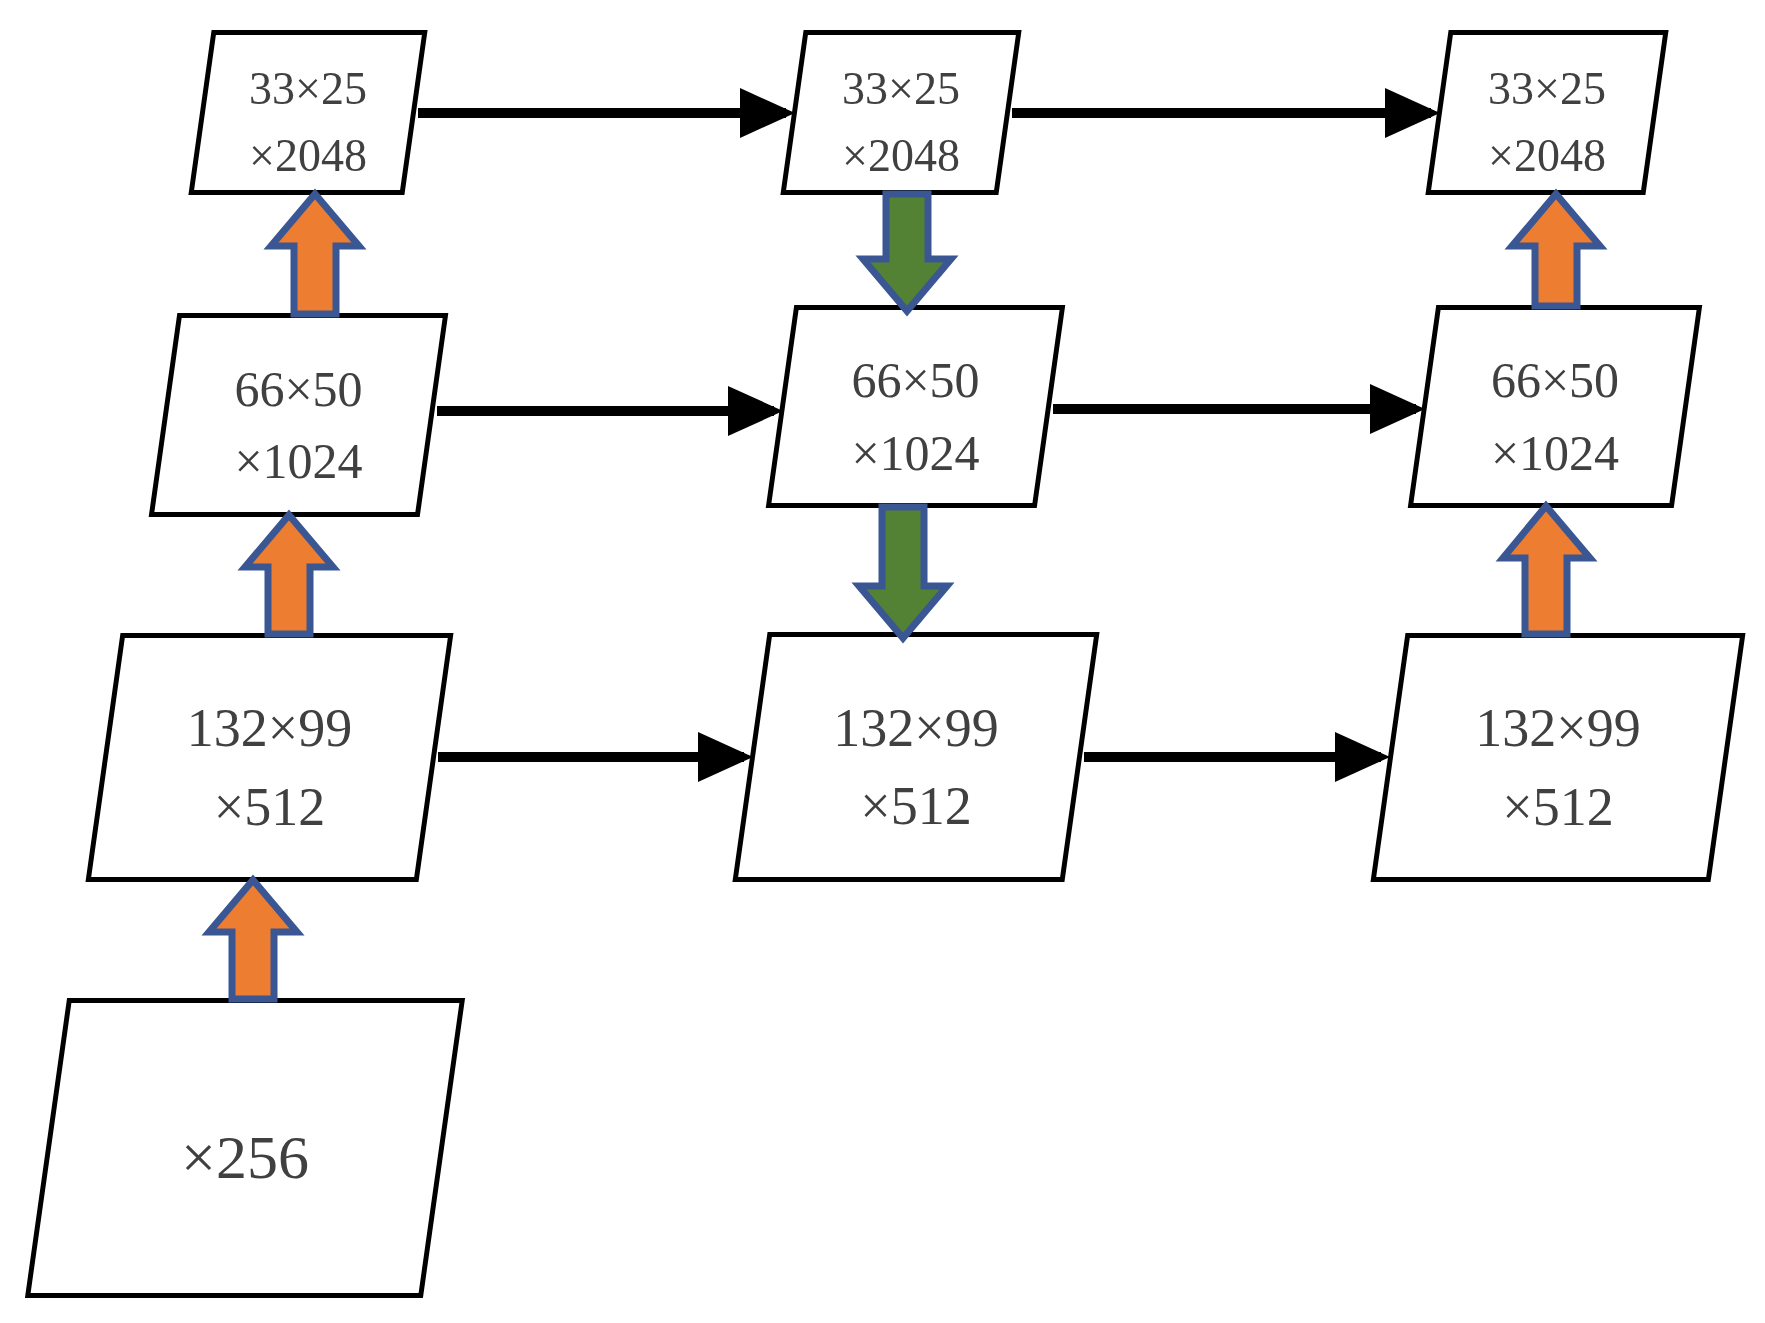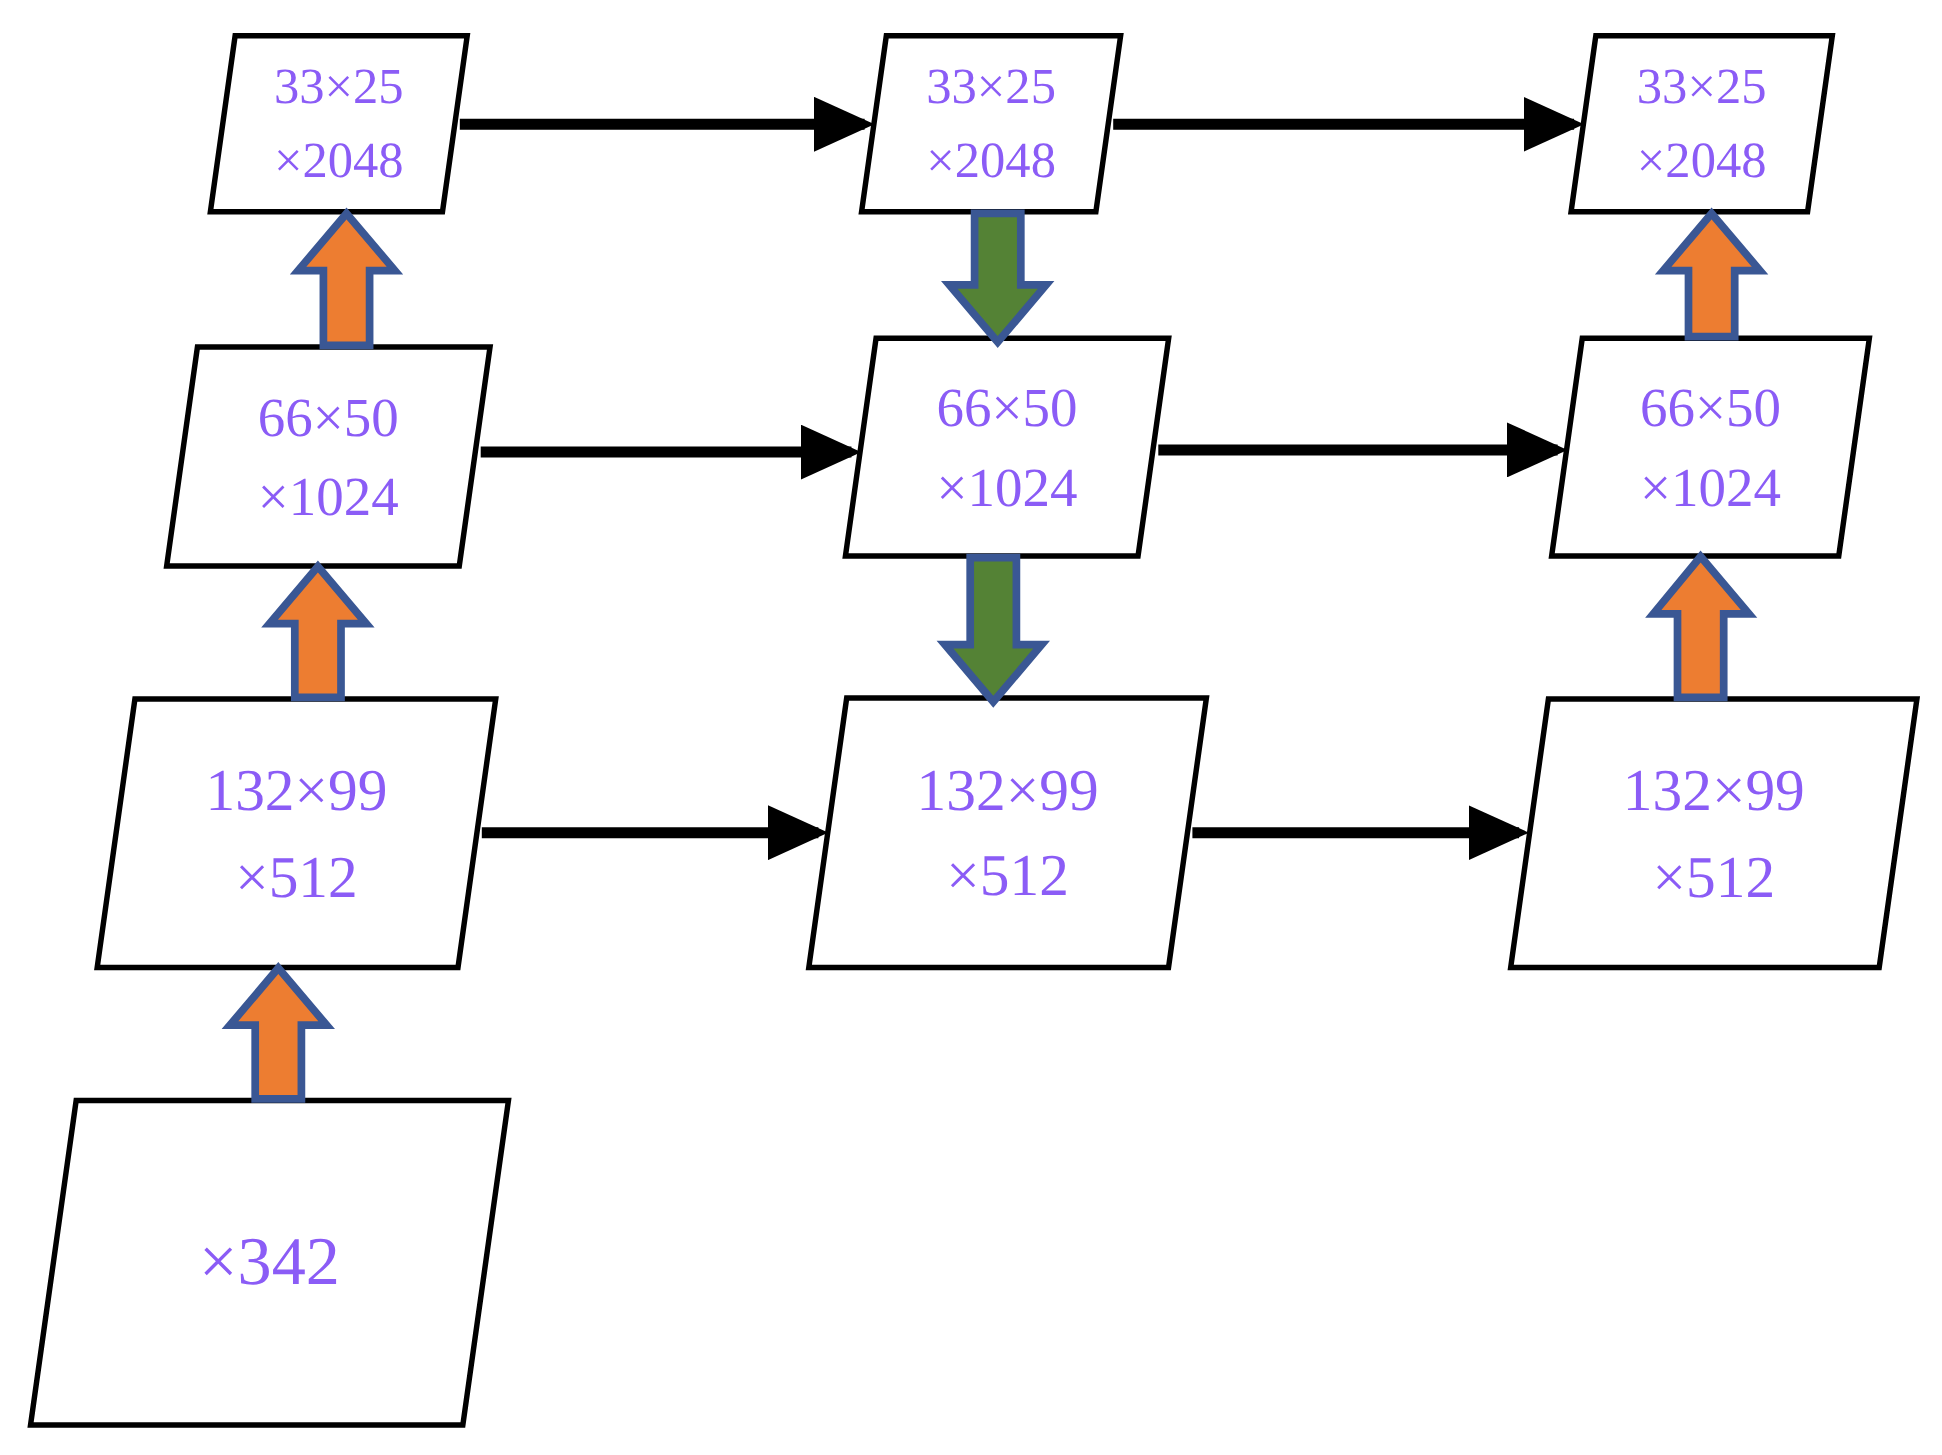--- a/index.html
+++ b/index.html
@@ -17,23 +17,24 @@
     background:#ffffff;
     border:5px solid #000000;
     transform:skewX(-8deg);
   }
   .box .label{
     position:relative;
     width:100%;height:100%;
     display:flex;flex-direction:column;
     justify-content:center;align-items:center;
     text-align:center;
-    color:#8b5cf6;
+    color:#404040;
     line-height:1.45;
     z-index:2;
+    margin-top:10px;
   }
   .box .label span{display:block;}
 
   
   .b0{left:200px;top:30px;width:216px;height:165px;font-size:46px;}
   .b1{left:792px;top:30px;width:218px;height:165px;font-size:46px;}
   .b2{left:1437px;top:30px;width:220px;height:165px;font-size:46px;}
   .b3{left:163px;top:313px;width:271px;height:204px;font-size:50px;}
   .b4{left:780px;top:305px;width:271px;height:203px;font-size:50px;}
   .b5{left:1422px;top:305px;width:266px;height:203px;font-size:50px;}
@@ -124,21 +125,21 @@
     <div class="shape"></div>
     <div class="label">
       <span>132×99</span>
       <span>×512</span>
     </div>
   </div>
 
   <div class="box b9">
     <div class="shape"></div>
     <div class="label">
-      <span>×342</span>
+      <span>×256</span>
     </div>
   </div>
 
   <svg class="links" viewBox="0 0 1765 1323" aria-hidden="true">
     <defs>
       <marker id="ah" markerWidth="5.5" markerHeight="5" refX="4.6" refY="2.5" orient="auto">
         <path d="M0,0 L5.5,2.5 L0,5 Z" fill="#000000"></path>
       </marker>
     </defs>
 

